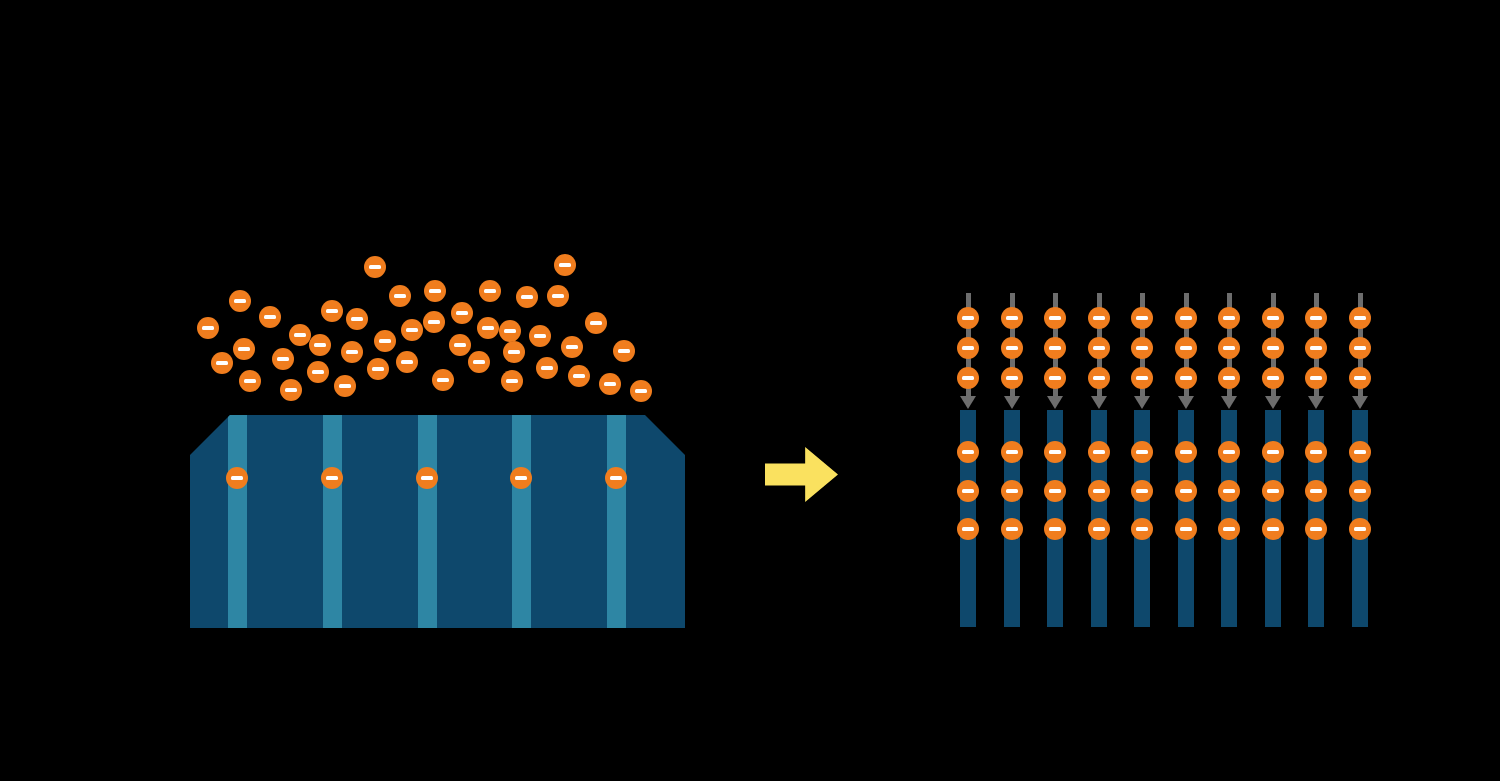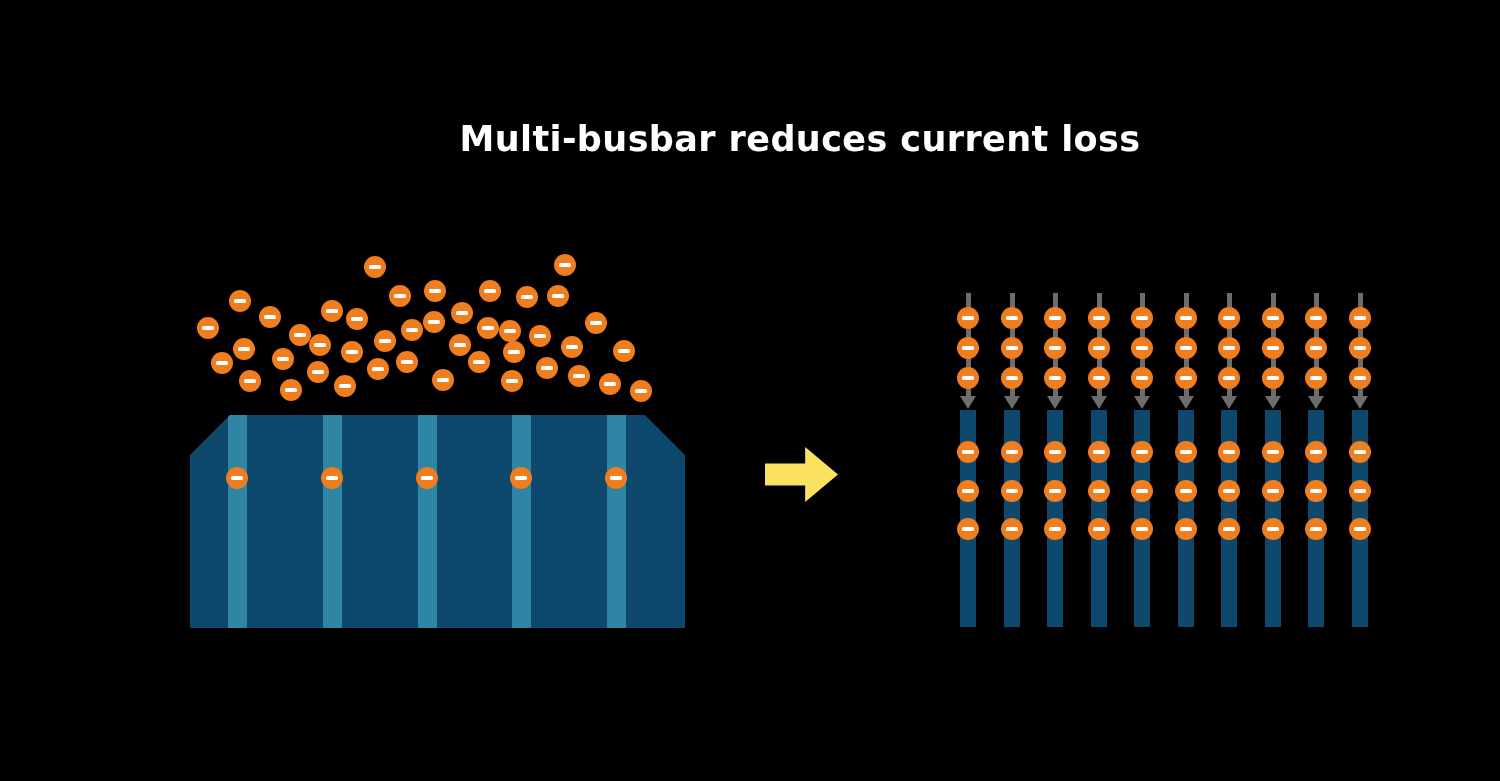--- a/index.html
+++ b/index.html
@@ -15,21 +15,20 @@
   .abs { position:absolute; }
   .minus {
     position:absolute; left:50%; top:50%; transform:translate(-50%,-50%);
     border-radius:1.5px;
   }
 </style>
 </head>
 <body style="background: rgb(0, 0, 0);">
 
 <div id="stage" style="background: rgb(0, 0, 0);">
-  <div class="title" style="color: rgb(255, 255, 255);">Multi-busbar reduces current loss</div>
   <div id="scene">
       <div class="abs" style="left: 190px; top: 415px; width: 495px; height: 213px; background: rgb(14, 72, 108); clip-path: polygon(0px 40px, 40px 0px, calc(100% - 40px) 0px, 100% 40px, 100% 100%, 0px 100%);">
         <div class="abs" style="left: 37.5px; top: 0px; width: 19px; height: 100%; background: rgb(46, 134, 164);"></div>
         <div class="abs" style="left: 132.5px; top: 0px; width: 19px; height: 100%; background: rgb(46, 134, 164);"></div>
         <div class="abs" style="left: 227.5px; top: 0px; width: 19px; height: 100%; background: rgb(46, 134, 164);"></div>
         <div class="abs" style="left: 321.5px; top: 0px; width: 19px; height: 100%; background: rgb(46, 134, 164);"></div>
         <div class="abs" style="left: 416.5px; top: 0px; width: 19px; height: 100%; background: rgb(46, 134, 164);"></div>
       </div>
       <div class="abs" style="left: 364px; top: 256px; width: 22px; height: 22px; background: rgb(240, 125, 30); border-radius: 50%;">
         <div class="minus" style="width: 12px; height: 4px; background: rgb(255, 255, 255);"></div>

